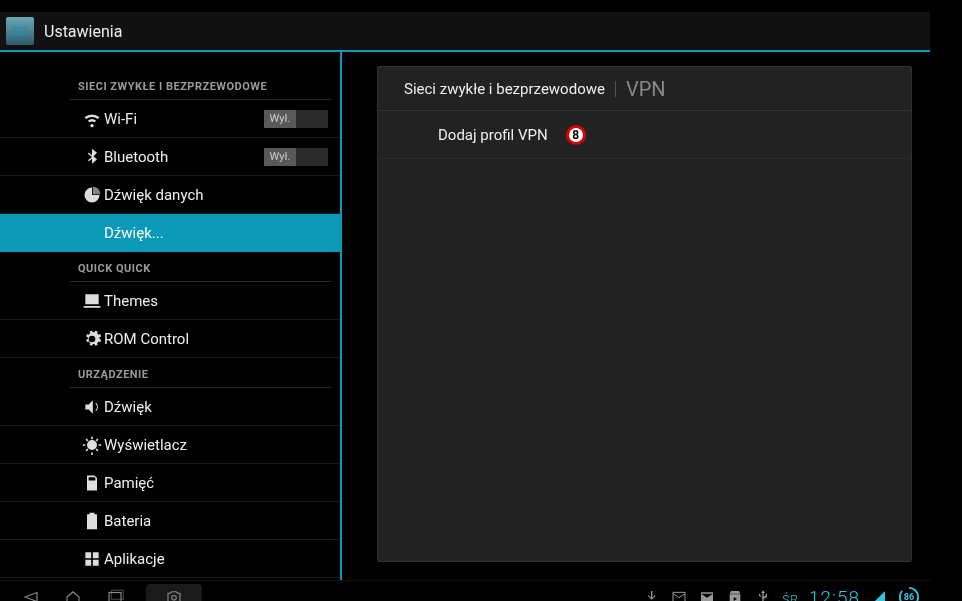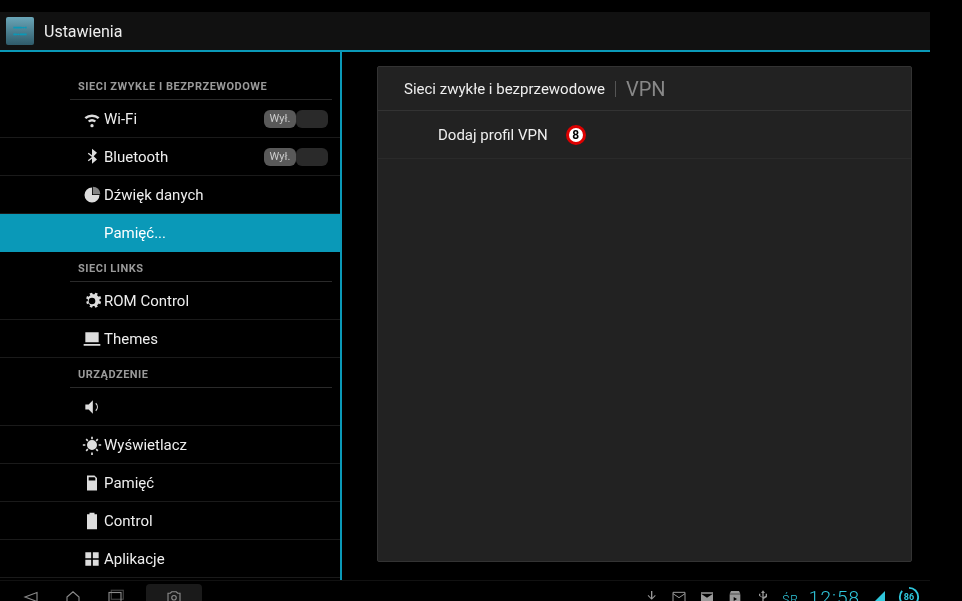--- a/index.html
+++ b/index.html
@@ -21,21 +21,21 @@
   .side-divider { border-bottom: 1px solid #2a2a2a; margin-left: 70px; margin-right:8px; }
   .side-divider.full { margin-left:70px; }
 
   .row { display: flex; align-items: center; height: 38px; padding-left: 78px; padding-right:12px; color: #eee; font-size: 15px; cursor: pointer; position:relative; border-bottom:1px solid #1a1a1a;}
   .row .icon { position:absolute; left:82px; width:20px; height:20px; display:flex; align-items:center; justify-content:center; color:#ddd; }
   .row.with-icon { padding-left: 104px; }
   .row .label { flex:1; }
   .row.selected { background: #0a99b8; color: #fff; border-bottom-color:#0a99b8;}
 
   .toggle { display:flex; font-size:11px; }
-  .toggle .half { width:32px; height:18px; display:flex; align-items:center; justify-content:center;border-radius:6px; }
+  .toggle .half { width:32px; height:18px; display:flex; align-items:center; justify-content:center; }
   .toggle .off { background:#595959; color:#ccc;}
   .toggle .on { background:#2a2a2a; }
 
   
   .breadcrumb { display:flex; align-items:center; gap:10px; height:44px; padding: 0 26px; border-bottom:1px solid #333; }
   .breadcrumb .bc-main { color:#eee; font-size:15px; }
   .breadcrumb .bc-sep { width:1px; height:16px; background:#555; }
   .breadcrumb .bc-sub { color:#888; font-size:20px; }
 
   .panel-row { display:flex; align-items:center; height:48px; padding: 0 20px 0 60px; border-bottom:1px solid #2a2a2a; font-size:15px; color:#eee;}
@@ -105,53 +105,54 @@
       <span class="icon">
             <svg viewBox="0 0 24 24">
               <path d="M12 3a9 9 0 109 9h-9z"></path>
               <path d="M13 2v9h9a9 9 0 00-9-9z" opacity=".6"></path>
             </svg>
           </span>
       <span class="label">Dźwięk danych</span>
     </div>
 
     <div class="row with-icon selected">
-      <span class="label" style="padding-left:0;">Pamięć...</span>
-    </div>
-
-    <div class="side-section-header">SIECI LINKS</div>
+      <span class="label" style="padding-left:0;">Dźwięk...</span>
+    </div>
+
+    <div class="side-section-header">QUICK QUICK</div>
     <div class="side-divider"></div>
 
     <div class="row with-icon">
       <span class="icon">
             <svg viewBox="0 0 24 24">
+              <path d="M4 4h16v12H4zM2 18h20v2H2z"></path>
+            </svg>
+          </span>
+      <span class="label">Themes</span>
+    </div>
+
+    <div class="row with-icon">
+      <span class="icon">
+            <svg viewBox="0 0 24 24">
               <path d="M12 8a4 4 0 100 8 4 4 0 000-8zm9 4l2 1-1 3-2-1a9 9 0 01-2 2l1 2-3 1-1-2a9 9 0 01-2 0l-1 2-3-1 1-2a9 9 0 01-2-2l-2 1-1-3 2-1a9 9 0 010-2l-2-1 1-3 2 1a9 9 0 012-2l-1-2 3-1 1 2a9 9 0 012 0l1-2 3 1-1 2a9 9 0 012 2l2-1 1 3-2 1a9 9 0 010 2z"></path>
             </svg>
           </span>
       <span class="label">ROM Control</span>
-    </div>
-
-    <div class="row with-icon">
-      <span class="icon">
-            <svg viewBox="0 0 24 24">
-              <path d="M4 4h16v12H4zM2 18h20v2H2z"></path>
-            </svg>
-          </span>
-      <span class="label">Themes</span>
     </div>
 
     <div class="side-section-header">URZĄDZENIE</div>
     <div class="side-divider"></div>
 
     <div class="row with-icon">
       <span class="icon">
             <svg viewBox="0 0 24 24">
               <path d="M4 9v6h4l5 5V4L8 9zM17 7a7 7 0 010 10l-1-1a5 5 0 000-8z"></path>
             </svg>
           </span>
+      <span class="label">Dźwięk</span>
     </div>
 
     <div class="row with-icon">
       <span class="icon">
             <svg viewBox="0 0 24 24">
               <path d="M12 7a5 5 0 100 10 5 5 0 000-10zm0-5v3m0 16v3M4 12H1m22 0h-3M5 5l2 2m10 10l2 2M5 19l2-2m10-10l2-2" stroke="currentColor" stroke-width="2" fill="currentColor"></path>
             </svg>
           </span>
       <span class="label">Wyświetlacz</span>
     </div>
@@ -164,21 +165,21 @@
           </span>
       <span class="label">Pamięć</span>
     </div>
 
     <div class="row with-icon">
       <span class="icon">
             <svg viewBox="0 0 24 24">
               <path d="M9 2h6v2h3v18H6V4h3z"></path>
             </svg>
           </span>
-      <span class="label">Control</span>
+      <span class="label">Bateria</span>
     </div>
 
     <div class="row with-icon">
       <span class="icon">
             <svg viewBox="0 0 24 24">
               <path d="M4 4h7v7H4zm9 0h7v7h-7zM4 13h7v7H4zm9 0h7v7h-7z"></path>
             </svg>
           </span>
       <span class="label">Aplikacje</span>
     </div>

